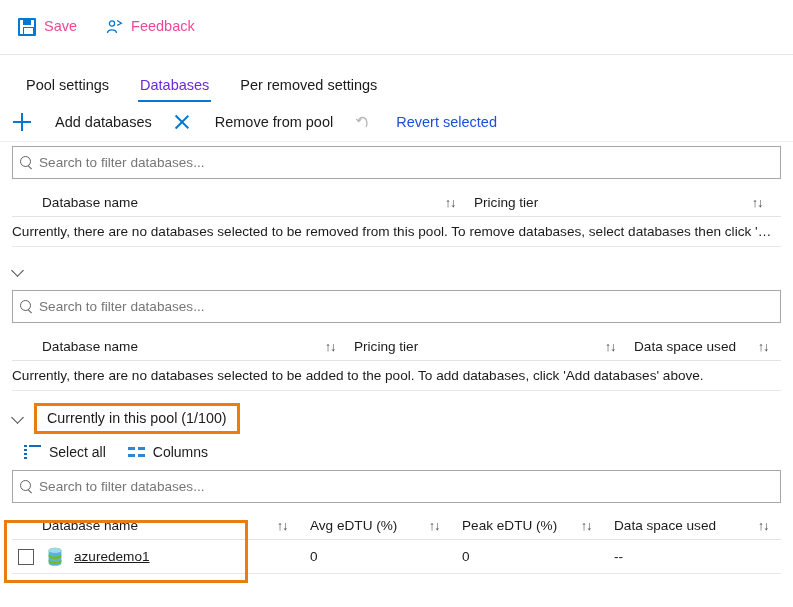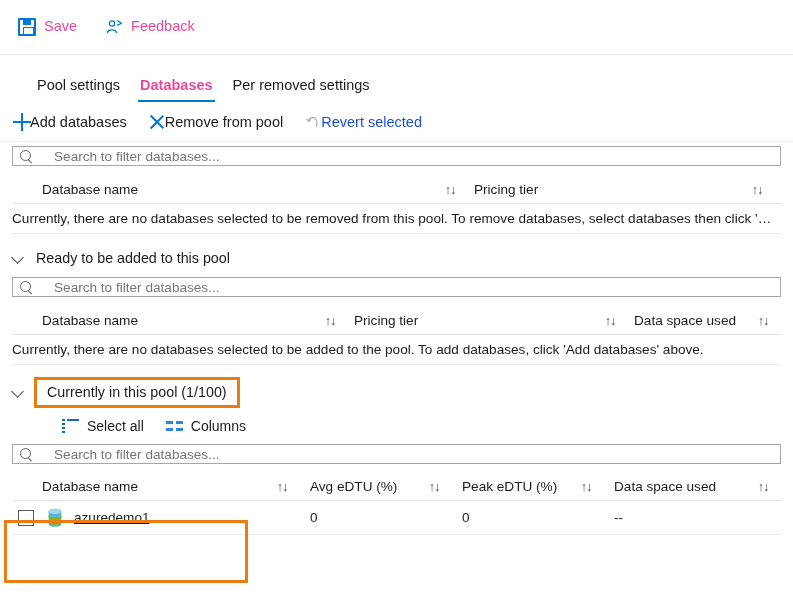--- a/index.html
+++ b/index.html
@@ -43,39 +43,39 @@
   }
   
   .ic-x::before, .ic-x::after {
     content: ""; position: absolute; left: 8px; top: -1px;
     width: 1.8px; height: 20px; background: #0078d4;
   }
   .ic-x::before { transform: rotate(45deg); }
   .ic-x::after  { transform: rotate(-45deg); }
 
   
-  .tabs { display: flex; align-items: flex-end; padding-left: 27px; height: 47px; gap: 0; }
+  .tabs { display: flex; align-items: flex-end; padding-left: 16px; height: 47px; gap: 11px; }
   .tab {
     font-size: 14.5px; color: #1b1b1b; padding: 0 10px 9px 10px;
     cursor: pointer; position: relative; white-space: nowrap;
   }
-  .tab.active { font-weight: bold; color: #ec4899; }
+  .tab.active { font-weight: normal; color: #6d28d9; }
   .tab.active::after {
     content: ""; position: absolute; left: 8px; right: 8px; bottom: 0;
     height: 2.5px; background: #0078d4;
   }
 
   
   .actionbar {
     display: flex; align-items: center; padding-left: 14px;
     height: 40px; border-bottom: 1px solid #ededed;
     margin-bottom: 2px;
   }
   .act {
-    display: flex; align-items: center; gap: 0;
+    display: flex; align-items: center; gap: 25px;
     margin-right: 22px; font-size: 14.5px; color: #1b1b1b;
     cursor: pointer; white-space: nowrap;
   }
   .act.disabled { color: #1d4ed8; cursor: default; }
   .act .ic { width: 16px; height: 16px; display: inline-block; position: relative; flex: none; }
   .ic-plus::before { content:""; position:absolute; left:7px; top:-1px; width:2px; height:18px; background:#0078d4; }
   .ic-plus::after  { content:""; position:absolute; top:7px; left:-1px; height:2px; width:18px; background:#0078d4; }
   .ic-xs::before, .ic-xs::after {
     content: ""; position: absolute; left: 7px; top: -1px;
     width: 1.7px; height: 18px; background: #0078d4;
@@ -98,22 +98,22 @@
   }
   .sect-title { font-size: 14.3px; color: #1b1b1b; }
   .sect-title.boxed {
     border: 3px solid #ea7d10; padding: 4px 10px 5px 10px;
     margin-left: -2px; background: #fff;
   }
 
   
   .searchwrap { padding: 0 12px; margin-top: 4px; }
   .search {
-    display: flex; align-items: center; gap: 21px;
-    height: 20px; border: 1px solid #a6a6a6; background: #fff;
+    display: flex; align-items: center; gap: 6px;
+    height: 33px; border: 1px solid #a6a6a6; background: #fff;
     padding-left: 7px;
   }
   .mag { width: 13px; height: 13px; position: relative; flex: none; }
   .mag::before {
     content: ""; position: absolute; left: 0; top: 0;
     width: 9px; height: 9px; border: 1.3px solid #616161; border-radius: 50%;
   }
   .mag::after {
     content: ""; position: absolute; left: 8px; top: 9px;
     width: 5px; height: 1.3px; background: #616161; transform: rotate(45deg);
@@ -154,21 +154,21 @@
   }
   .cb {
     width: 16px; height: 16px; border: 1px solid #5a5a5a;
     background: #fff; flex: none; margin-left: 6px; cursor: pointer;
   }
   .dbicon { width: 18px; height: 20px; flex: none; position: relative; margin-left: 12px; }
   .dbicon svg { display: block; }
   .dbname { margin-left: 10px; color: #1b1b1b; text-decoration: underline; }
 
   
-  .minibar { display: flex; align-items: center; padding-left: 62px; height: 32px; margin-top: 3px; }
+  .minibar { display: flex; align-items: center; padding-left: 24px; height: 32px; margin-top: 3px; }
   .mini { display: flex; align-items: center; gap: 8px; margin-right: 22px; font-size: 14px; cursor: pointer; }
   .ic-selectall { width: 17px; height: 14px; position: relative; flex: none; }
   .ic-selectall i {
     position: absolute; left: 5px; height: 2px; background: #0f6cbd; width: 12px; display: block;
   }
   .ic-selectall i:nth-child(1) { top: 0; }
   .ic-selectall i:nth-child(2) { top: 4px; }
   .ic-selectall i:nth-child(3) { top: 8px; }
   .ic-selectall i:nth-child(4) { top: 12px; }
   .ic-selectall b {
@@ -267,21 +267,20 @@
         <span class="sorticon">↑↓</span>
       </div>
     </div>
     <div class="emptyrow">
       <span>Currently, there are no databases selected to be removed from this pool. To remove databases, select databases then click 'Re…</span>
     </div>
   </div>
 
   <div class="sect-head">
     <span class="chev"></span>
-    <span class="sect-title">Ready to be added to this pool</span>
   </div>
 
   <div class="searchwrap">
     <div class="search">
       <span class="mag"></span>
       <input type="text" placeholder="Search to filter databases..." style="">
     </div>
   </div>
 
   <div class="tbl">

